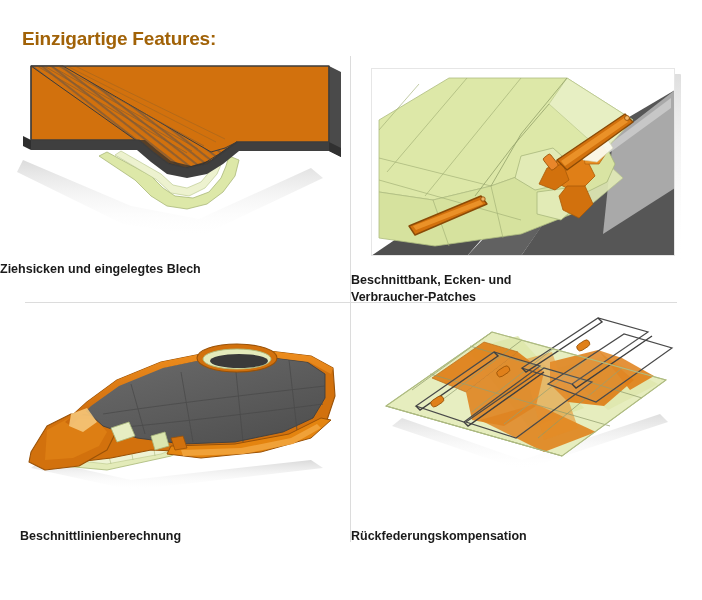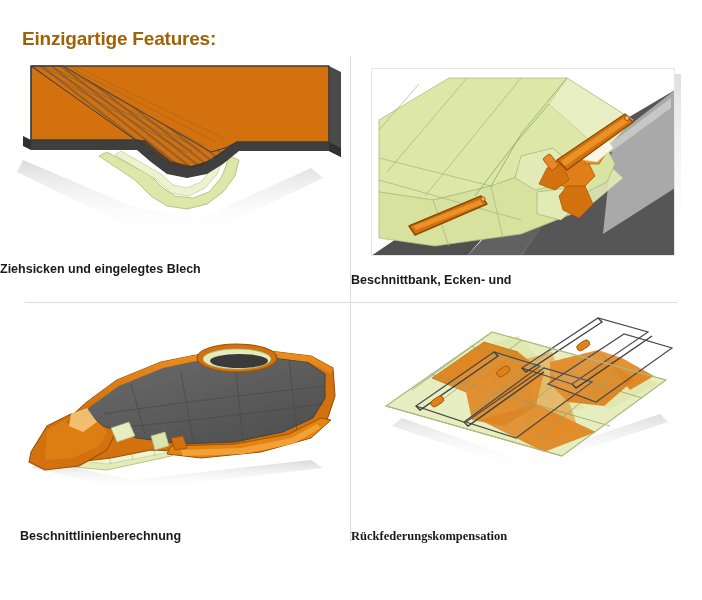--- a/index.html
+++ b/index.html
@@ -73,21 +73,21 @@
     width: 100%;
     text-align: left;
     font-size: 12.5px;
     font-weight: bold;
     color: #1a1a1a;
     line-height: 17px;
   }
   .caption-tl { top: 205px; }
   .caption-tr { top: 204px; }
   .caption-bl { top: 218px; margin-left: 20px; }
-  .caption-br { top: 218px; font-family: Liberation Serif, serif; }
+  .caption-br { top: 218px; }
   .caption .line { display: block; }
 </style>
 </head>
 <body>
 
 <div class="page">
 
   <div class="page-title">Einzigartige Features:</div>
 
   <div class="divider-v"></div>
@@ -214,20 +214,21 @@
         <path d="M42,158 L109,132 L112,136 L45,162 Z" fill="#EA9128"></path>
         <circle cx="112" cy="131" r="2.2" fill="#F2B566" stroke="#8A4A06" stroke-width="0.8"></circle>
 
         <rect x="175" y="87" width="9" height="15" rx="2" fill="#E9862A" stroke="#9A5207" stroke-width="0.8" transform="rotate(-38 179 94)"></rect>
 
         <rect x="0.5" y="0.5" width="303" height="187" fill="none" stroke="#e6e6e6" stroke-width="1"></rect>
       </svg>
     </div>
     <div class="caption caption-tr">
       <span class="line">Beschnittbank, Ecken- und</span>
+      <span class="line">Verbraucher-Patches</span>
     </div>
   </div>
 
   <div class="cell cell-bl">
     <div class="figure">
       <svg width="330" height="185" viewBox="0 0 330 185">
         <defs>
           <linearGradient id="blShadow" x1="0" y1="0" x2="0" y2="1">
             <stop offset="0%" stop-color="#b4b4b4" stop-opacity="0.5"></stop>
             <stop offset="100%" stop-color="#ffffff" stop-opacity="0"></stop>

